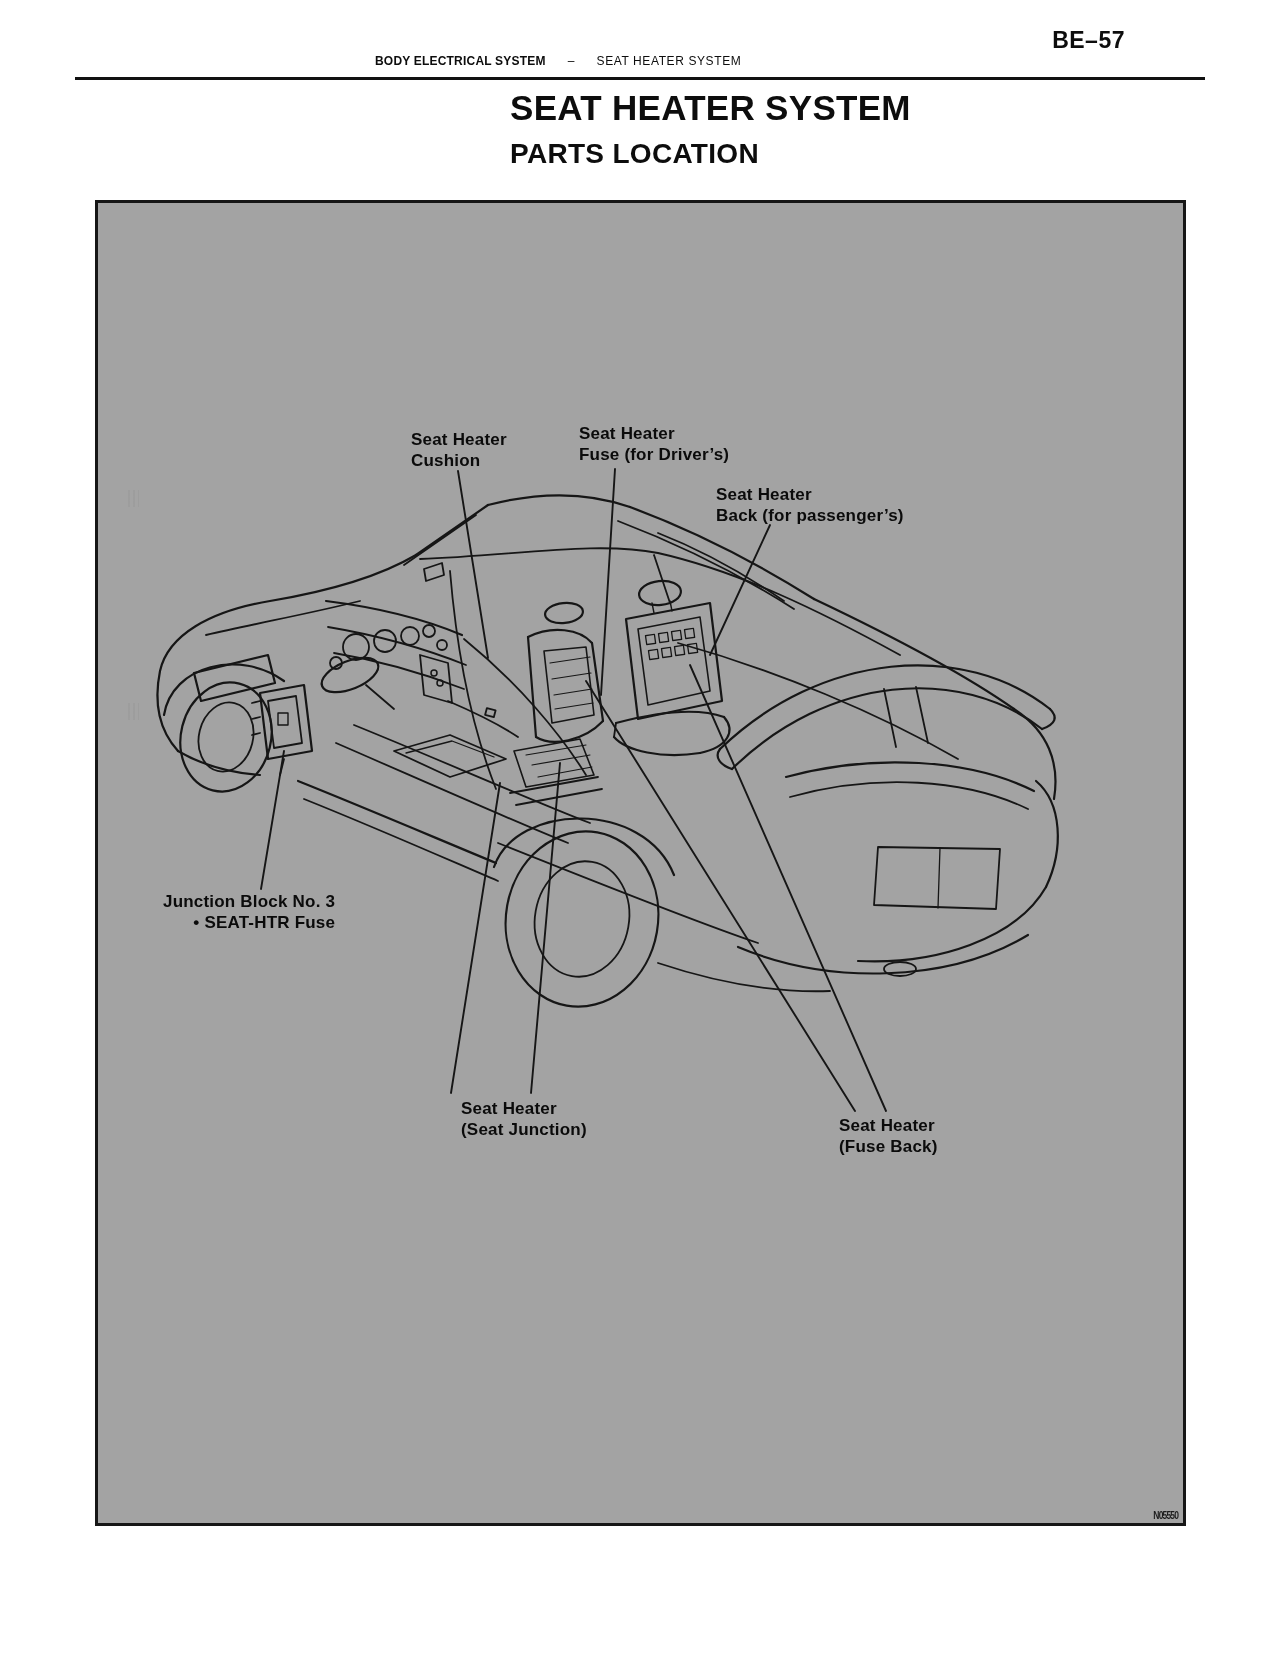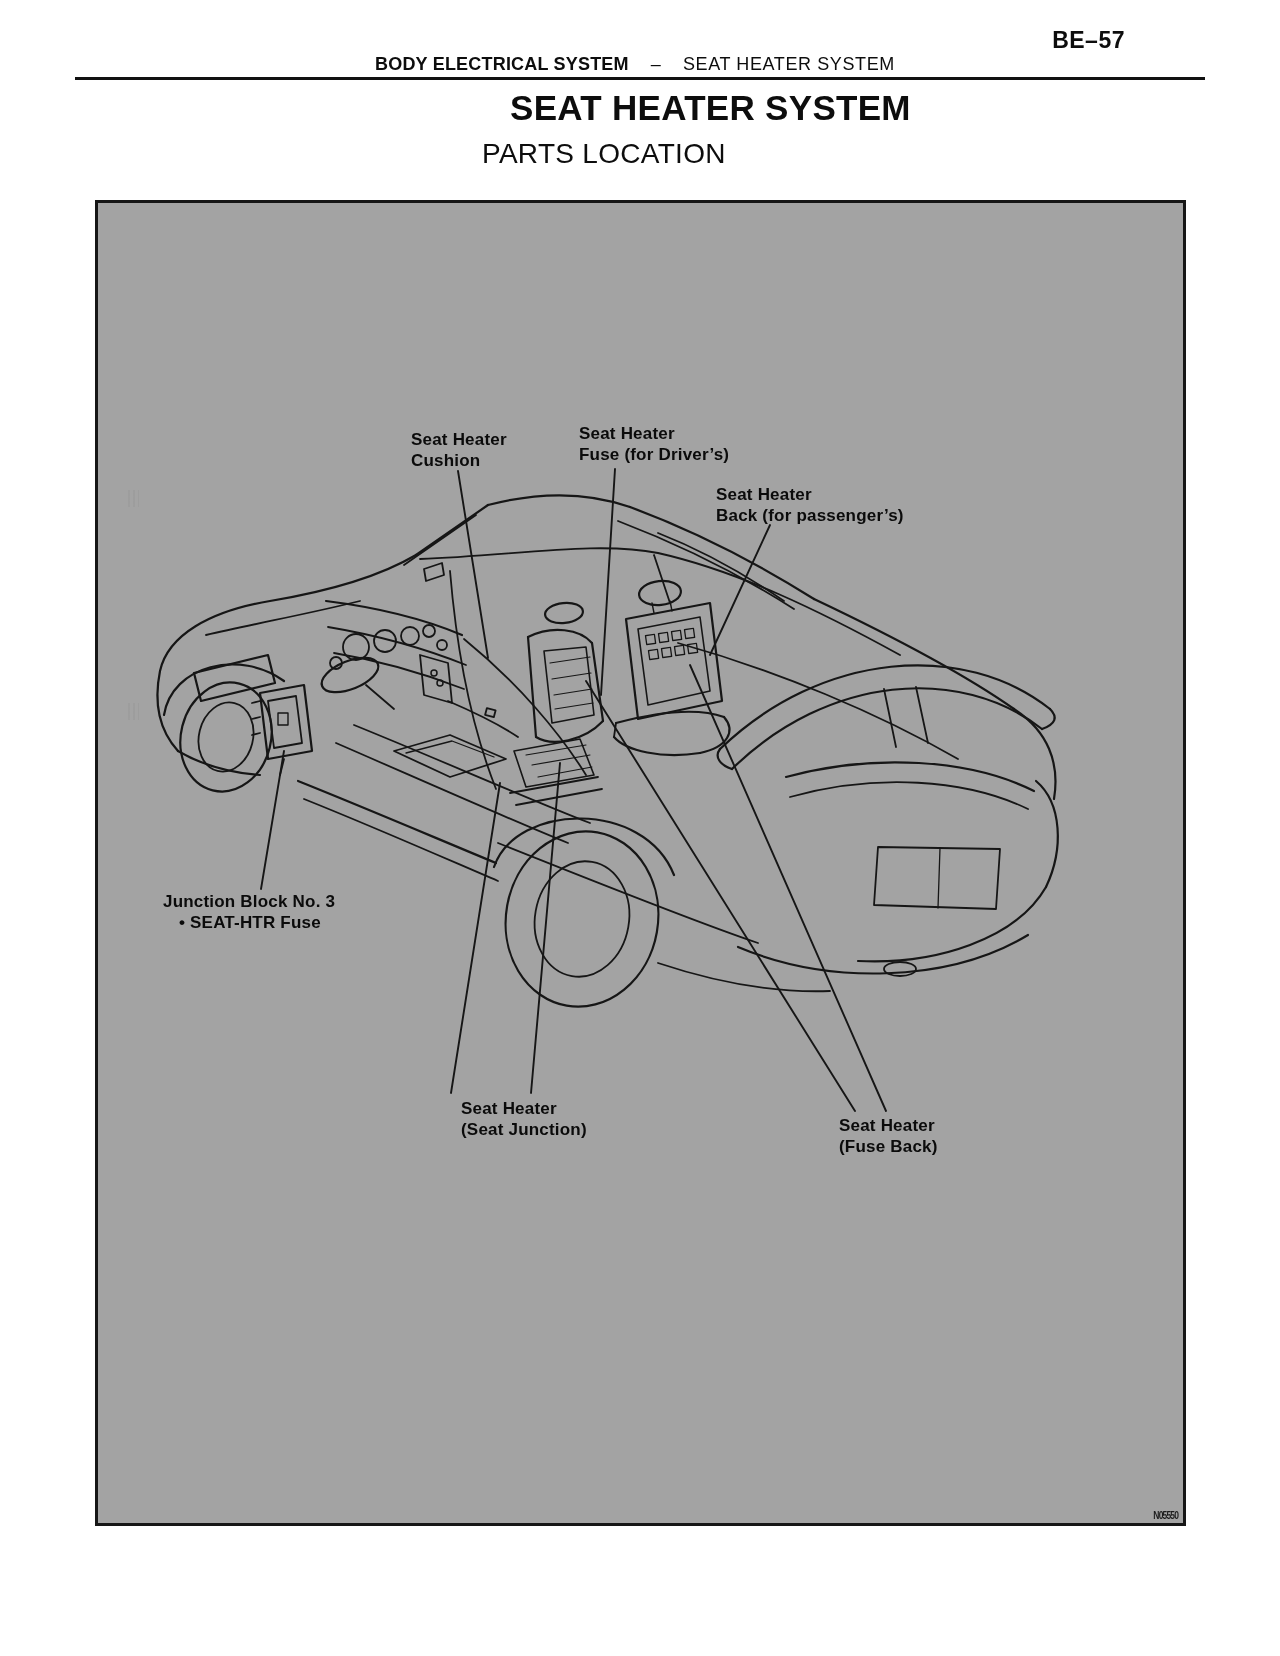--- a/index.html
+++ b/index.html
@@ -14,41 +14,41 @@
   }
   .page-number {
     position: absolute;
     left: 955px; top: 27px; width: 170px;
     text-align: right;
     font-size: 23px; font-weight: bold; letter-spacing: 0.5px;
   }
   .header-row {
     position: absolute;
     left: 375px; top: 54px;
-    font-size: 18px;
+    font-size: 12px;
     white-space: nowrap;
     letter-spacing: 0.2px;
   }
   .header-row .hdr-bold { font-weight: bold; }
   .header-row .hdr-sep { font-weight: normal; margin: 0 22px; }
   .header-row .hdr-light { font-weight: normal; letter-spacing: 0.6px; }
   .header-rule {
     position: absolute;
     left: 75px; top: 77px; width: 1130px; height: 3px;
     background: #111;
   }
   .page-title {
     position: absolute;
     left: 510px; top: 88px;
     font-size: 35px; font-weight: bold; letter-spacing: 0.3px;
   }
   .page-subtitle {
     position: absolute;
-    left: 482px; top: 138px;
-    font-size: 28px; font-weight: normal; letter-spacing: 0.3px;
+    left: 510px; top: 138px;
+    font-size: 28px; font-weight: bold; letter-spacing: 0.3px;
   }
   .diagram-box {
     position: absolute;
     left: 95px; top: 200px;
     width: 1091px; height: 1326px;
     border: 3px solid #161616;
     background: #a3a3a3;
   }
   .car-art {
     position: absolute; left: 0; top: 0;
@@ -56,21 +56,21 @@
   }
   .callout {
     position: absolute;
     font-size: 17px; font-weight: bold;
     line-height: 1.24;
     letter-spacing: 0.2px;
     white-space: nowrap;
     color: #0b0b0b;
   }
   .callout span { display: block; }
-  .callout .indent { padding-left: 16px; }
+  .callout .indent { padding-left: 16px; text-align: right; }
   .figure-code {
     position: absolute;
     right: 5px; bottom: 2px;
     font-size: 10px; font-weight: bold;
     letter-spacing: -1px;
     color: #1c1c1c;
     transform: scaleX(0.85);
     transform-origin: right bottom;
     filter: blur(0.4px);
   }

